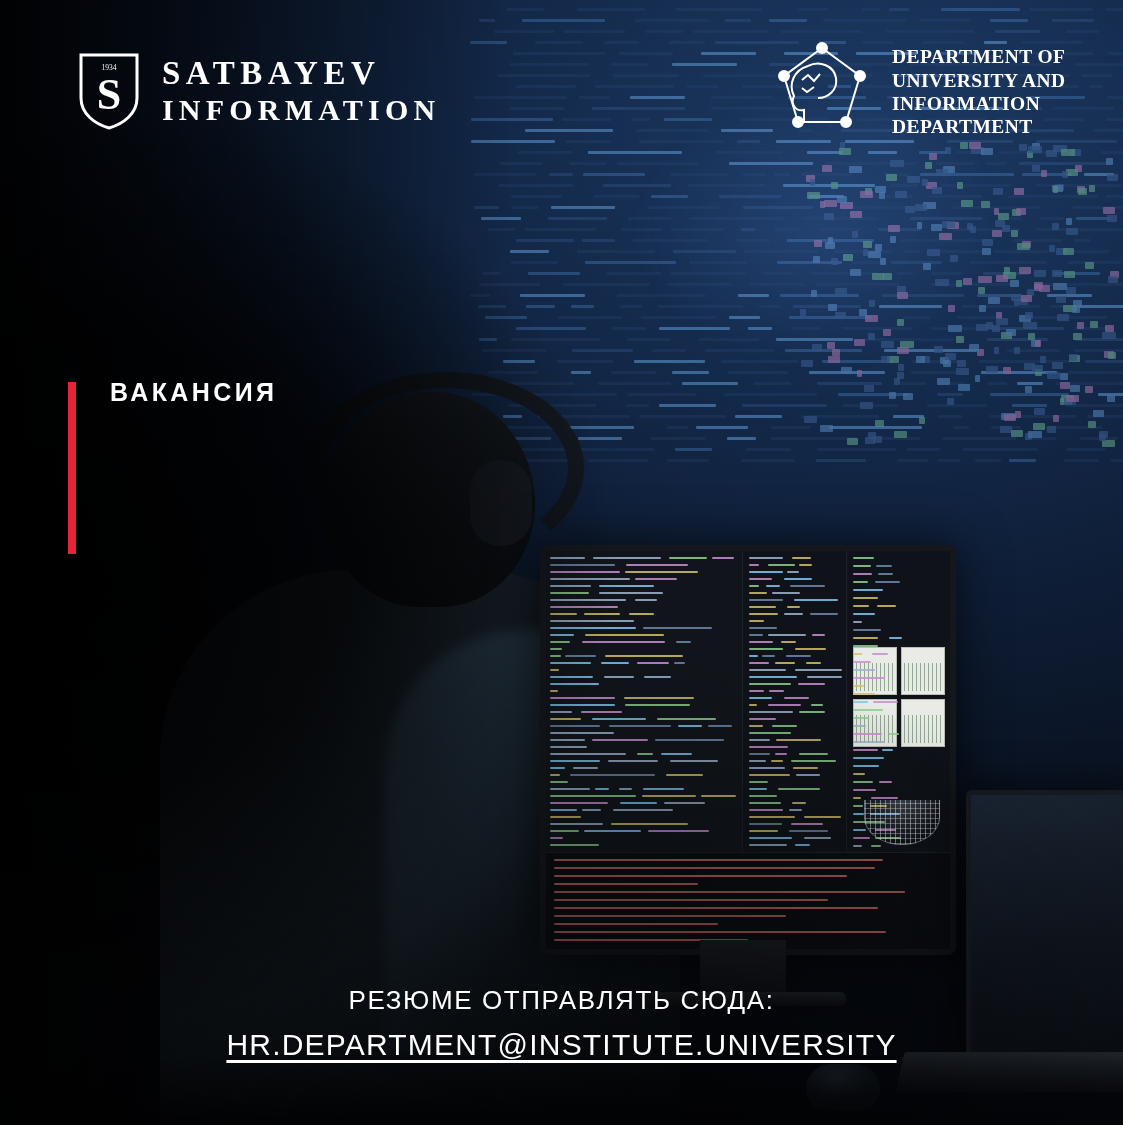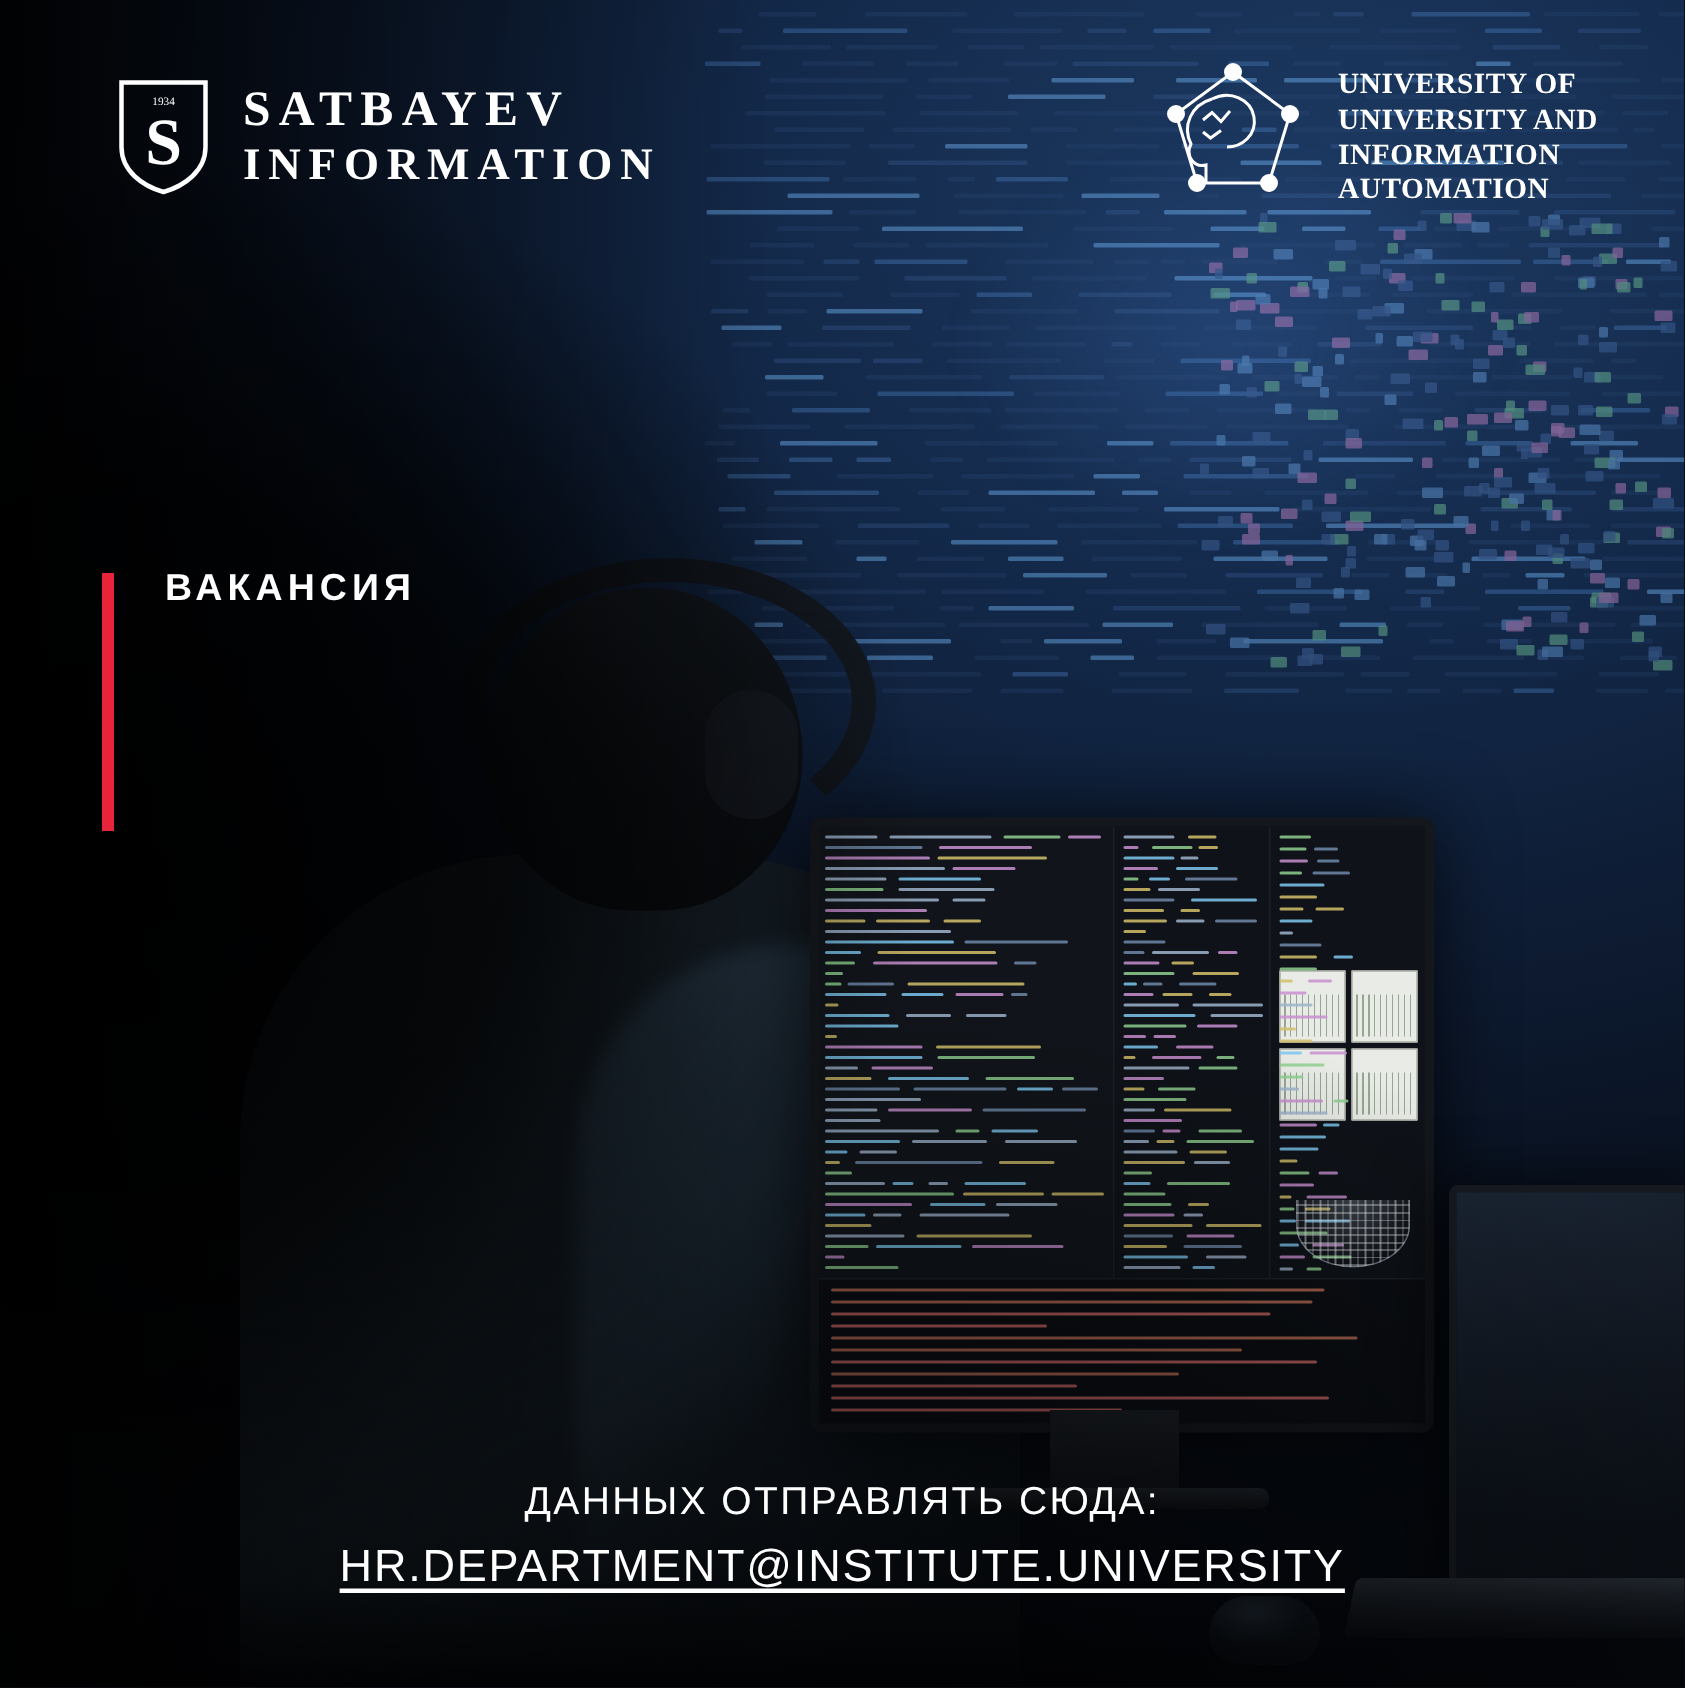--- a/index.html
+++ b/index.html
@@ -1285,30 +1285,30 @@
         <circle cx="54" cy="12" r="5" fill="#ffffff"></circle>
         <circle cx="92" cy="40" r="5" fill="#ffffff"></circle>
         <circle cx="78" cy="86" r="5" fill="#ffffff"></circle>
         <circle cx="30" cy="86" r="5" fill="#ffffff"></circle>
         <circle cx="16" cy="40" r="5" fill="#ffffff"></circle>
         <path d="M34 44 l6 -5 l6 6 l6 -7"></path>
         <path d="M34 52 l5 4 l7 -5"></path>
       </g>
     </svg>
     <div class="iait-words">
-      <div>UNIVERSITY OF</div>
+      <div>DEPARTMENT OF</div>
       <div>UNIVERSITY AND</div>
       <div>INFORMATION</div>
-      <div>AUTOMATION</div>
+      <div>DEPARTMENT</div>
     </div>
   </div>
 
   <div class="headline-block">
     <div class="accent-bar"></div>
     <p class="kicker">ВАКАНСИЯ</p>
   </div>
 
   <div class="contact">
-    <div class="label">ДАННЫХ ОТПРАВЛЯТЬ СЮДА:</div>
+    <div class="label">РЕЗЮМЕ ОТПРАВЛЯТЬ СЮДА:</div>
     <a class="email" href="#">HR.DEPARTMENT@INSTITUTE.UNIVERSITY</a>
   </div>
 
 </div>
 
 </body></html>

